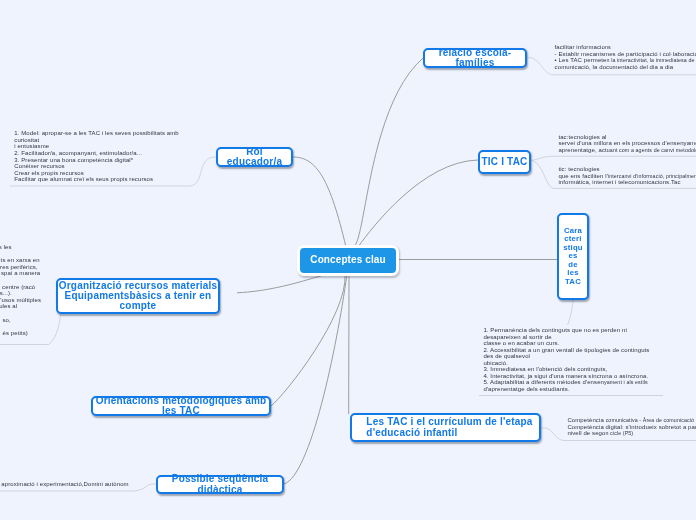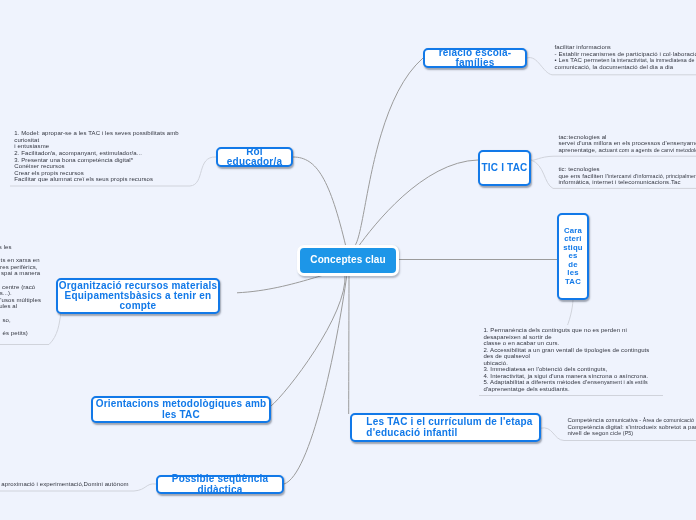--- a/index.html
+++ b/index.html
@@ -91,34 +91,34 @@
   </div>
 
   <div class="node" style="left:216px;top:147px;width:77px;height:20px;">
     <span>Rol educador/a</span>
   </div>
 
   <div class="node" style="left:423px;top:48px;width:104px;height:20px;">
     <span>relació escola-famílies</span>
   </div>
 
-  <div class="node" style="left:478px;top:150px;width:53px;height:36px;">
+  <div class="node" style="left:478px;top:150px;width:53px;height:24px;">
     <span>TIC I TAC</span>
   </div>
 
   <div class="node vert" style="left:557px;top:213px;width:32px;height:87px;">
     <span>Caracteristiques de les TAC</span>
   </div>
 
   <div class="node" style="left:56px;top:278px;width:164px;height:36px;">
     <span class="ml">Organització recursos materials
 Equipamentsbàsics a tenir en compte</span>
   </div>
 
-  <div class="node" style="left:91px;top:396px;width:180px;height:27px;">
+  <div class="node" style="left:91px;top:396px;width:180px;height:20px;">
     <span>Orientacions metodològiques amb les TAC</span>
   </div>
 
   <div class="node left-align" style="left:350px;top:413px;width:191px;height:29px;">
     <span>Les TAC i el currículum de l'etapa
 d'educació infantil</span>
   </div>
 
   <div class="node" style="left:156px;top:475px;width:128px;height:19px;">
     <span>Possible seqüència didàctica</span>

